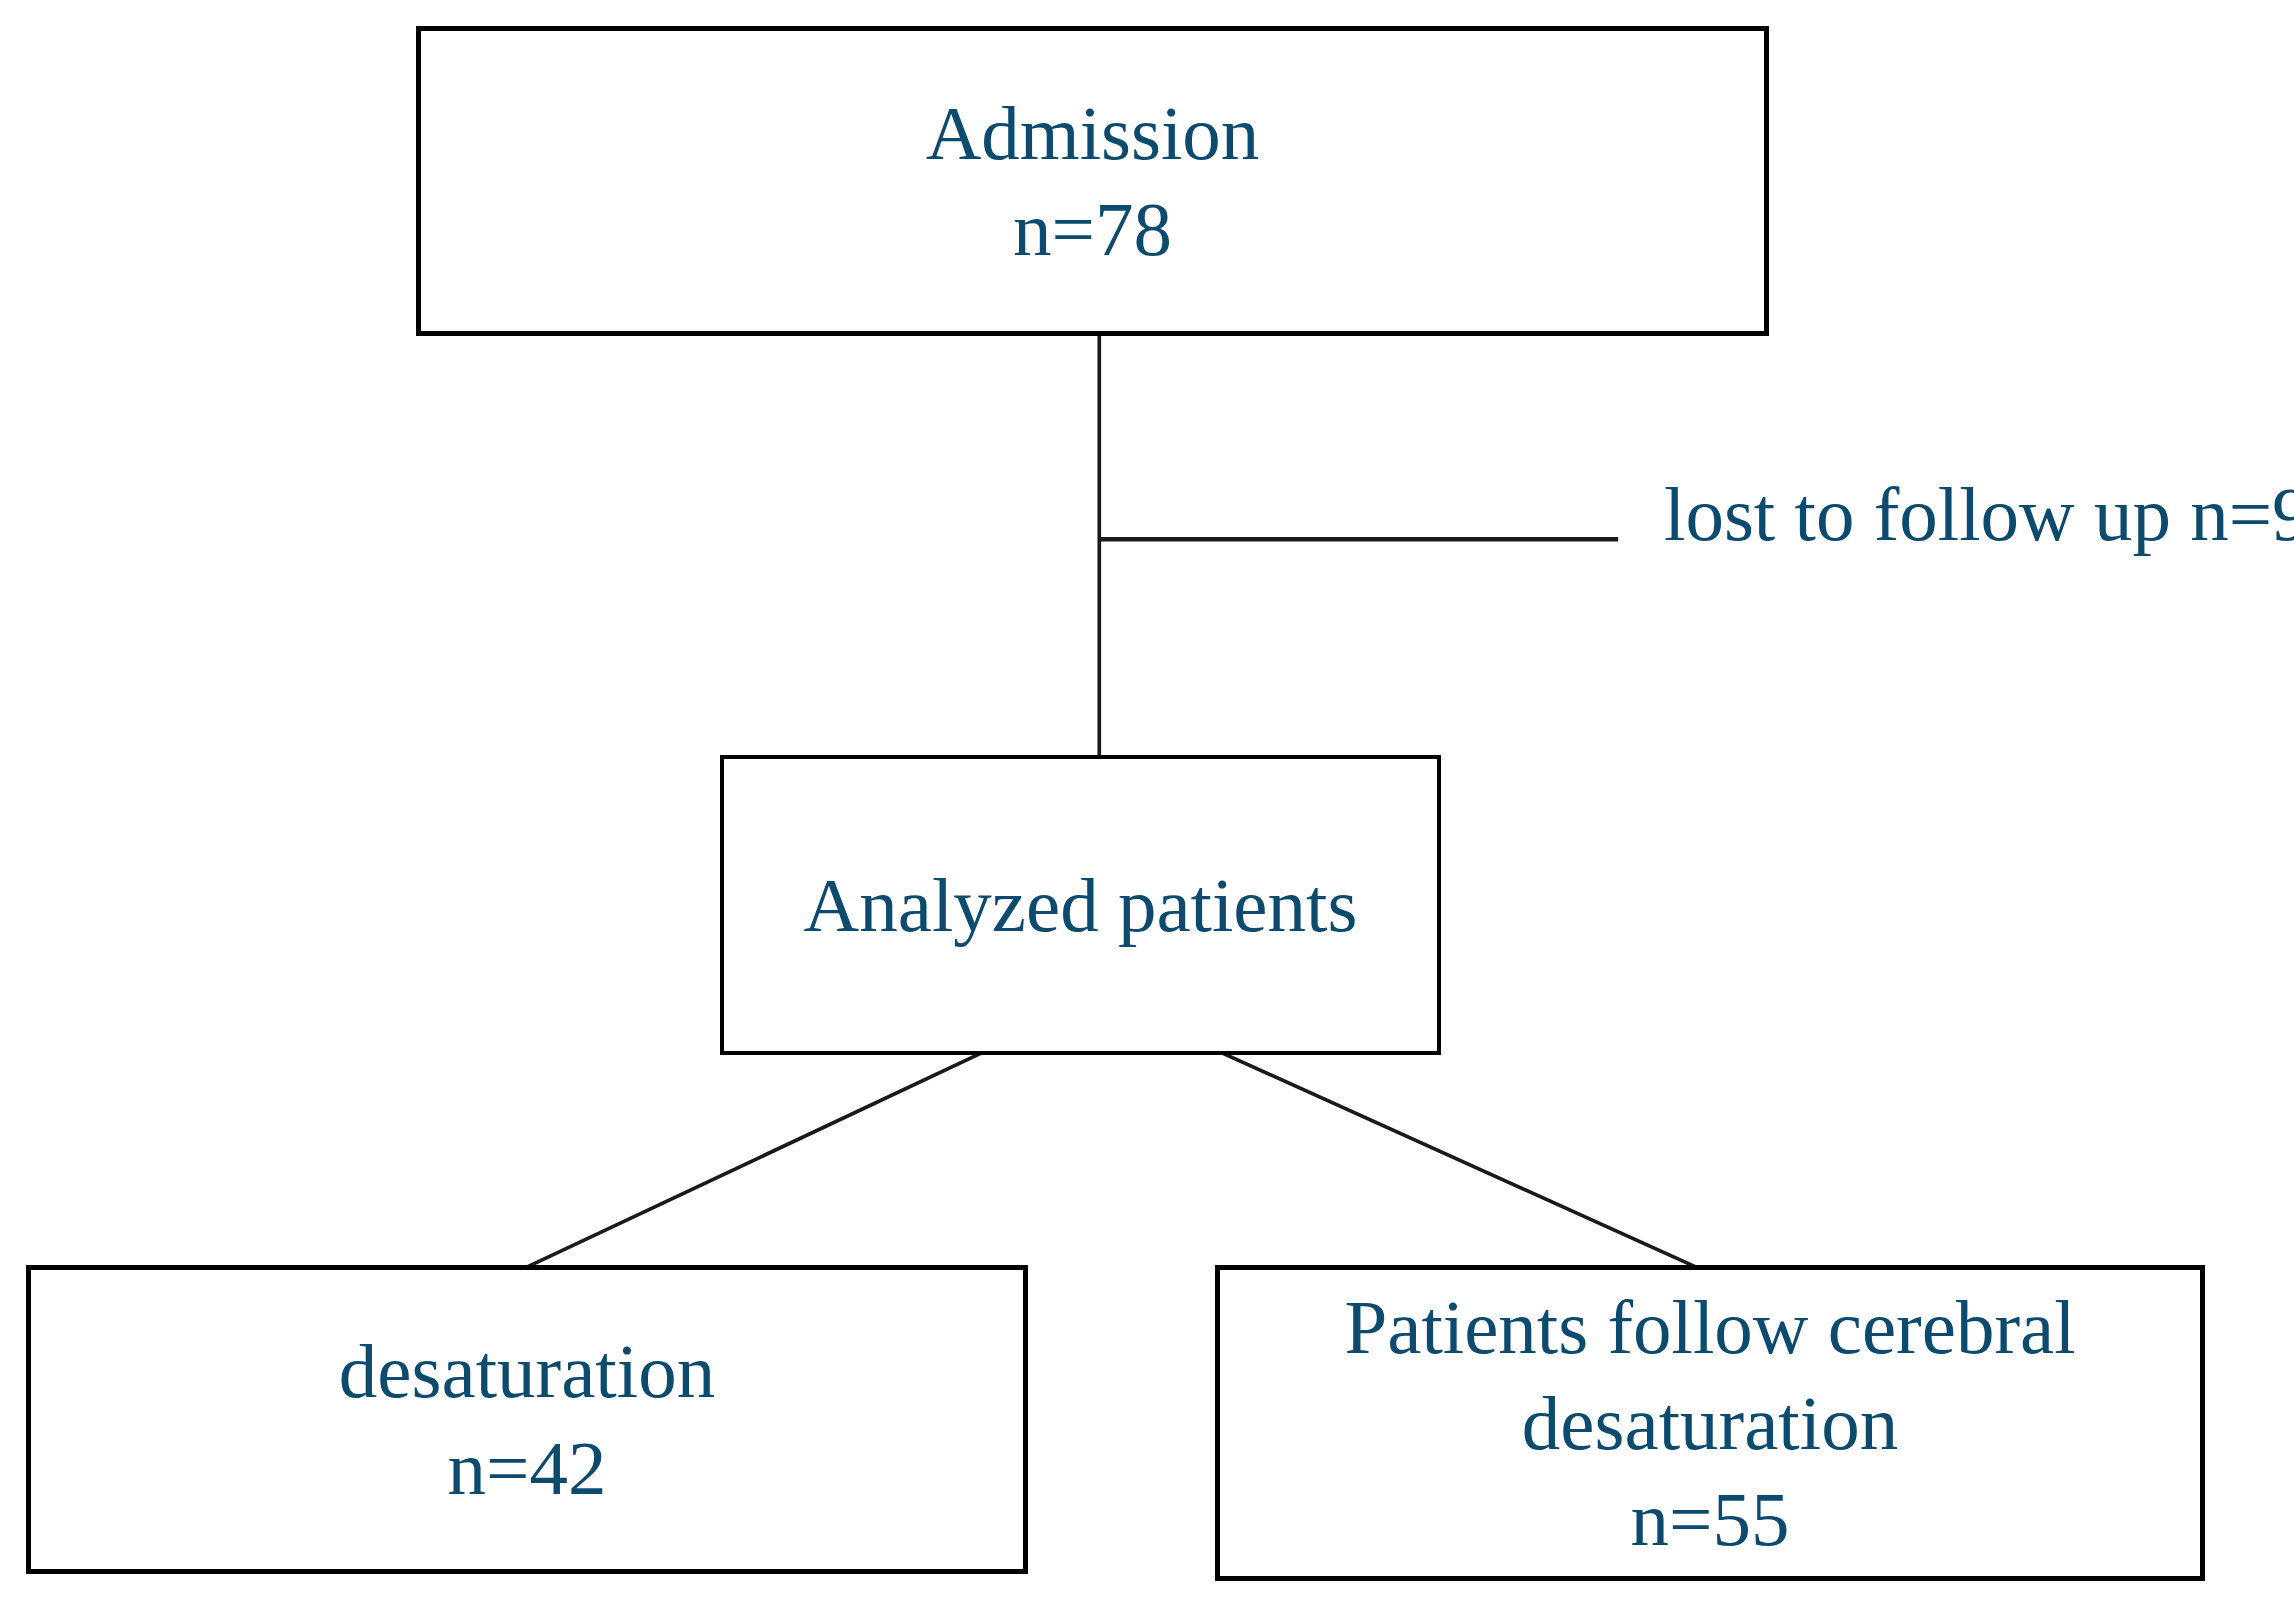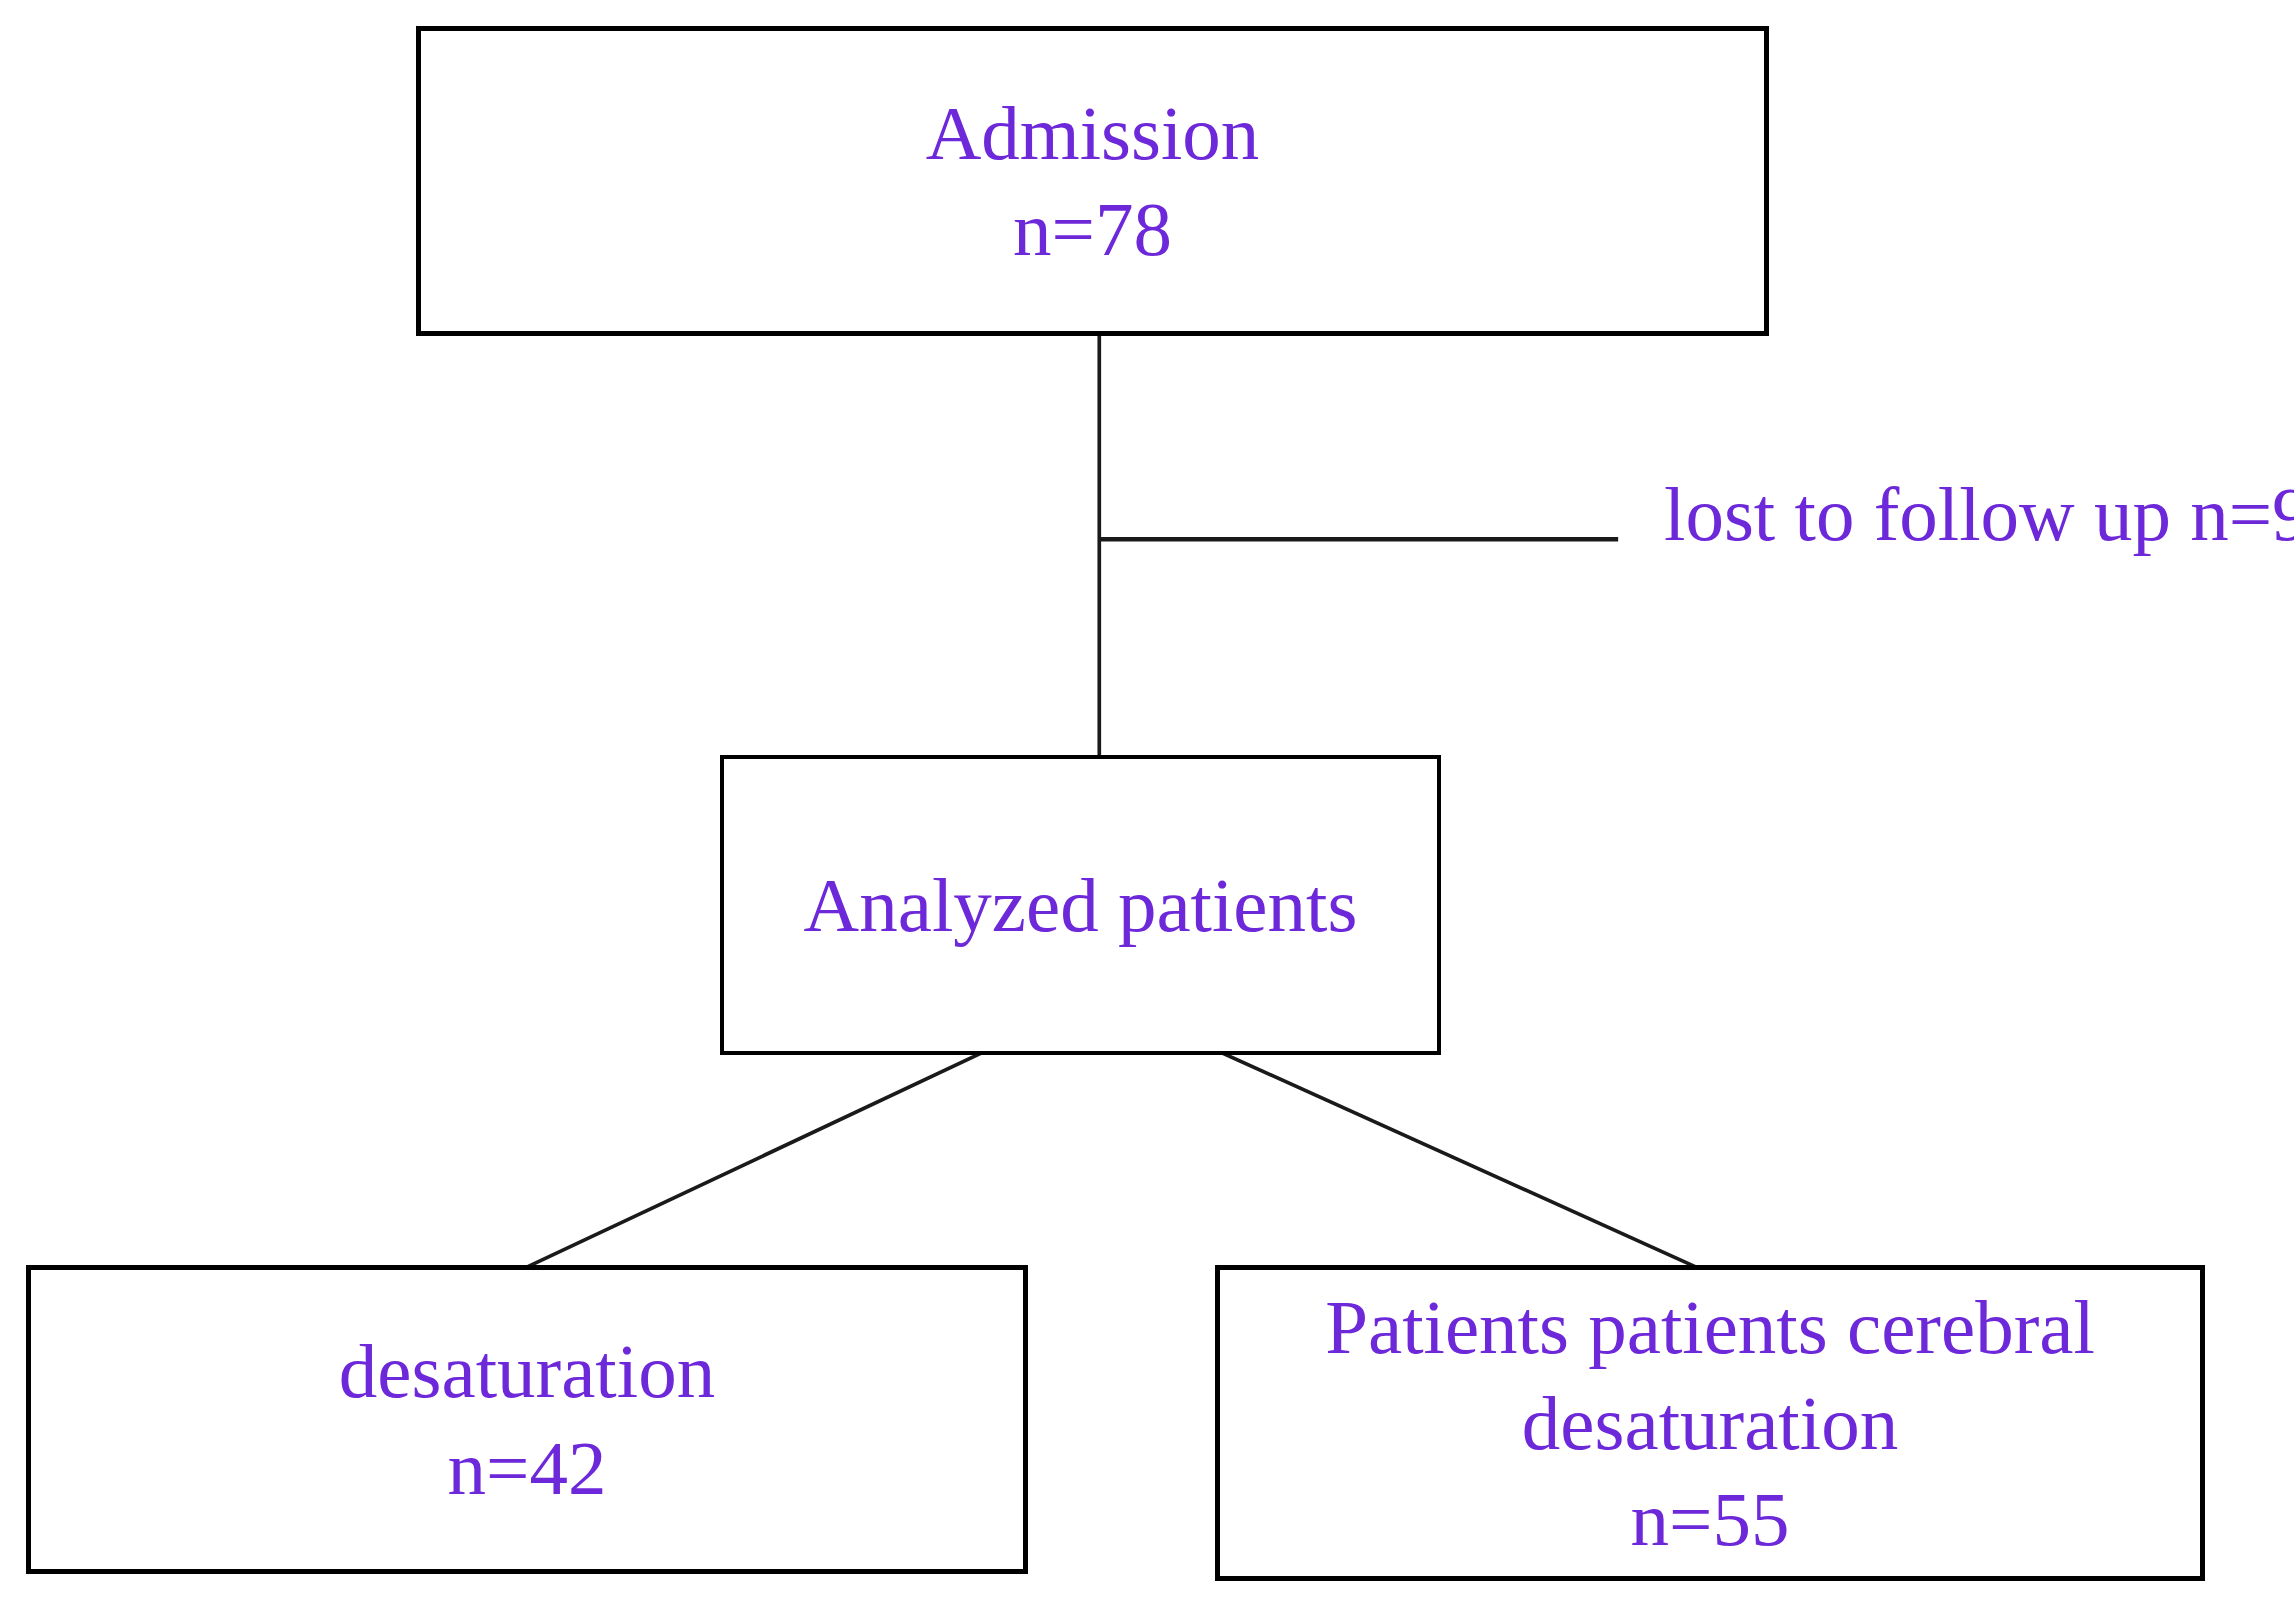--- a/index.html
+++ b/index.html
@@ -5,21 +5,21 @@
   html, body {
     margin: 0;
     padding: 0;
     background: #ffffff;
   }
   .canvas {
     position: relative;
     width: 2295px;
     height: 1600px;
     background: #ffffff;
-    color: #6d28d9;
+    color: #0c4a6e;
     font-family: "Liberation Serif", "DejaVu Serif", serif;
     overflow: hidden;
   }
   .connectors {
     position: absolute;
     left: 0;
     top: 0;
     width: 2295px;
     height: 1600px;
   }
@@ -75,19 +75,19 @@
   <div class="box box-analyzed">
     <div>Analyzed patients</div>
   </div>
 
   <div class="box box-with">
     <div>desaturation</div>
     <div>n=42</div>
   </div>
 
   <div class="box box-without">
-    <div>Patients patients cerebral</div>
+    <div>Patients follow cerebral</div>
     <div>desaturation</div>
     <div>n=55</div>
   </div>
 
 </div>
 
 
 </body></html>

